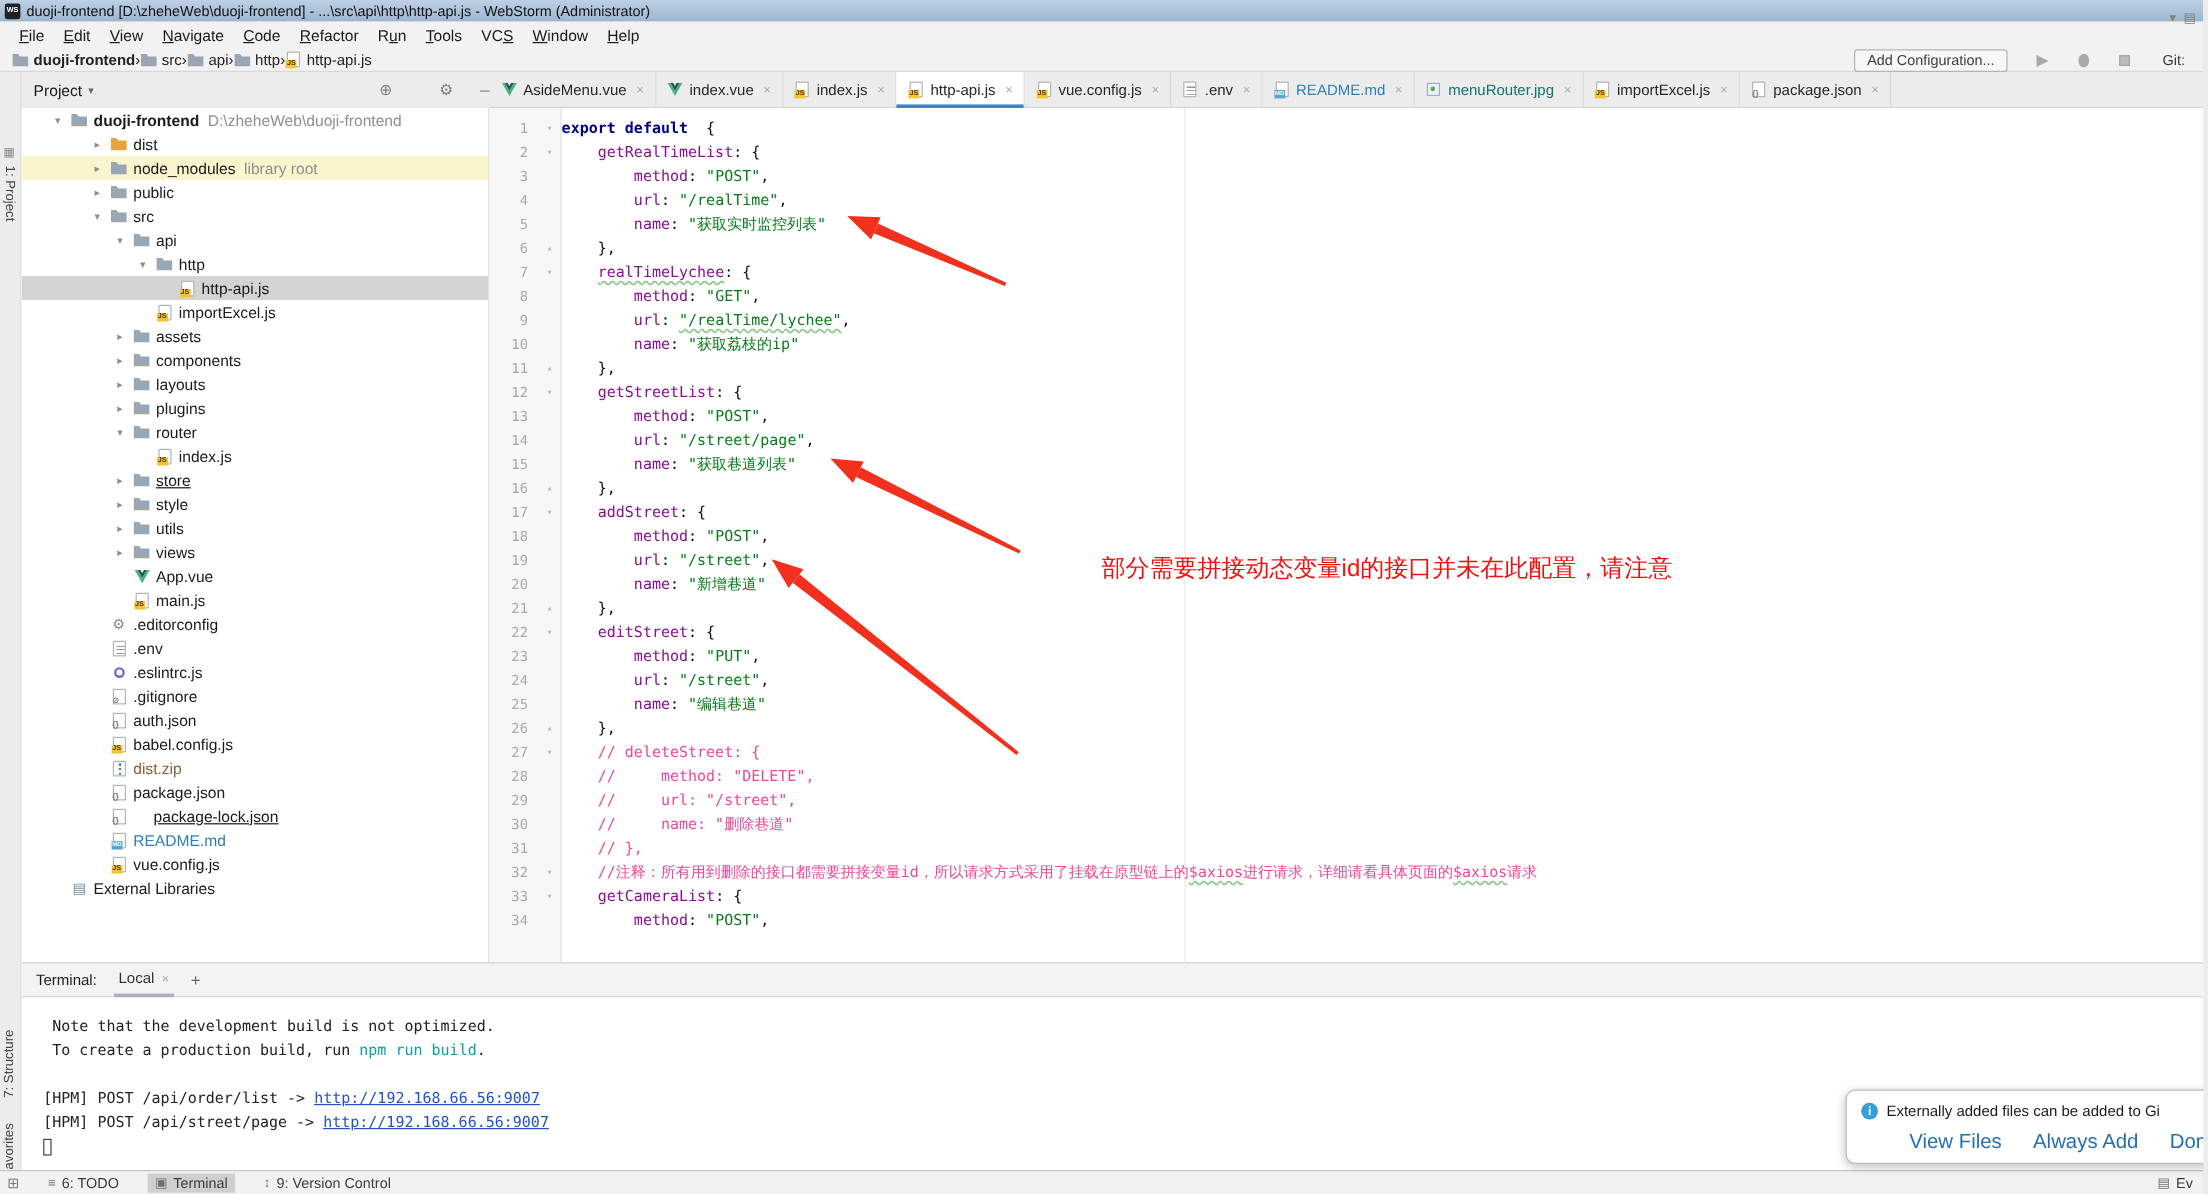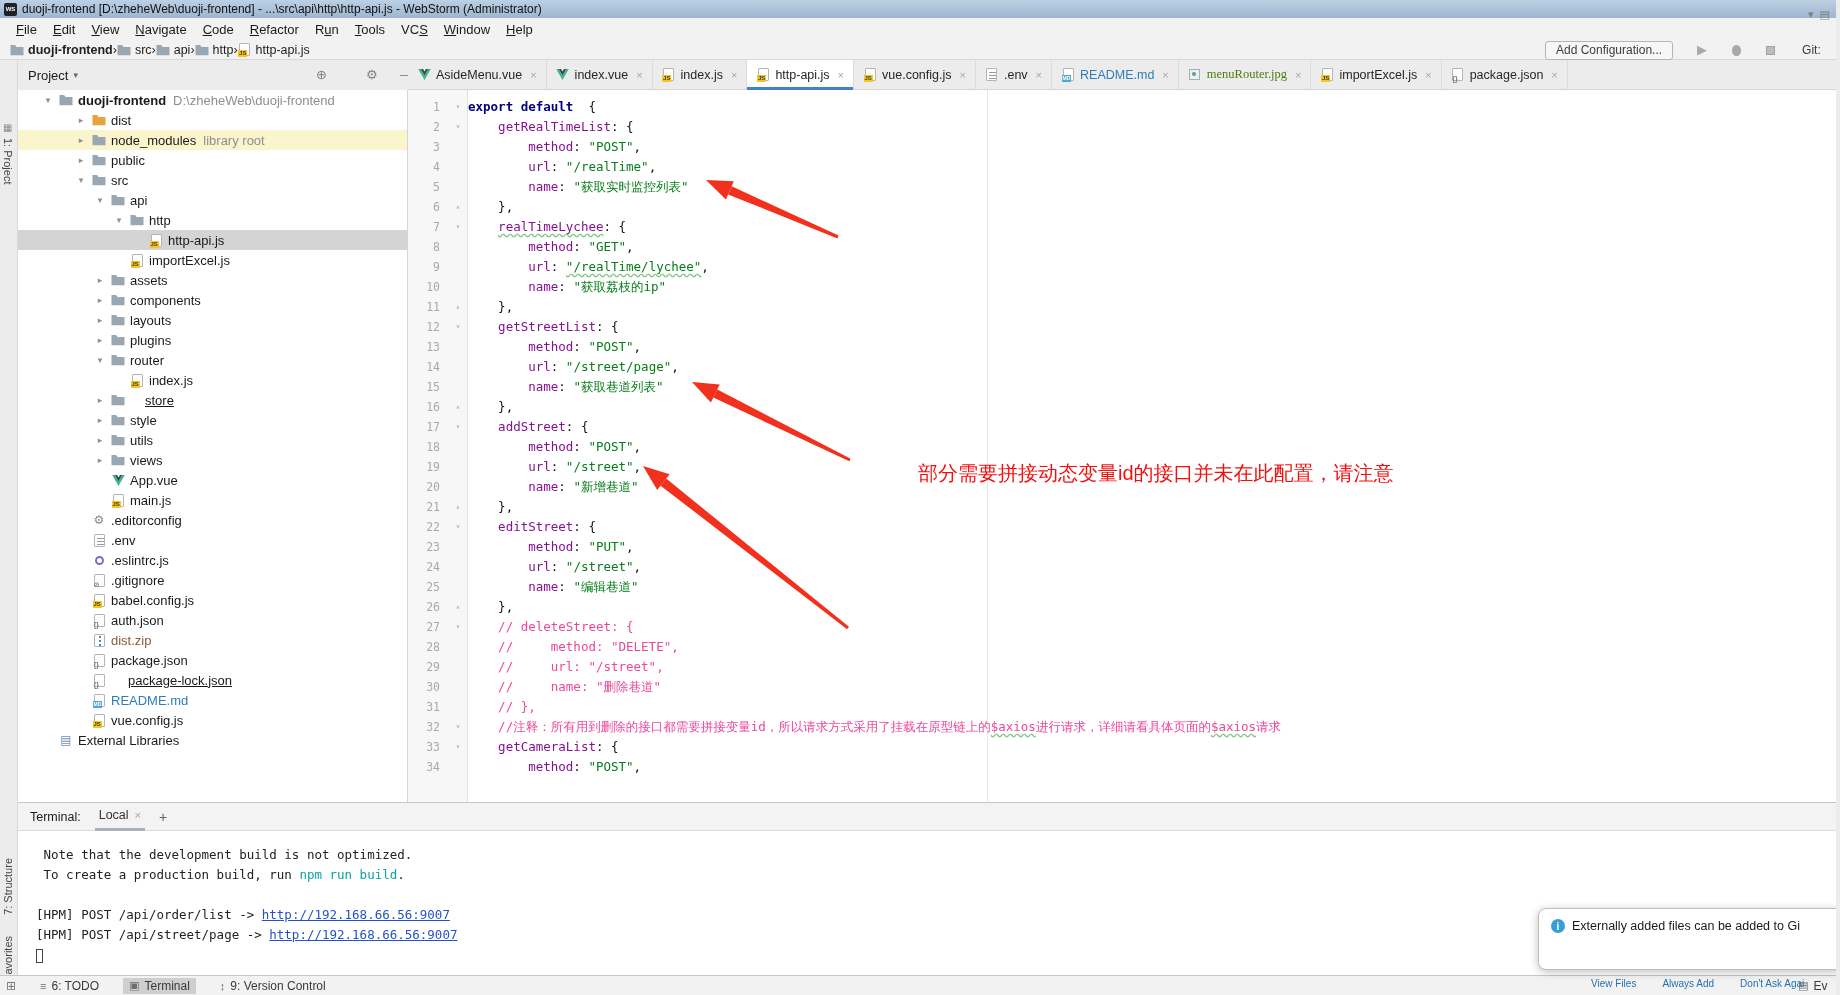--- a/index.html
+++ b/index.html
@@ -124,21 +124,21 @@
   #sb-right { position:absolute; left:1798px; display:flex; align-items:center; }
 
   
   #notif { position:absolute; left:1538px; top:908px; width:340px; height:62px; background:#fff;
     border:1px solid #BDBDBD; border-radius:8px; box-shadow:0 2px 8px rgba(0,0,0,.25); z-index:10; padding:10px 12px 0 12px; }
   #notif-row1 { display:flex; align-items:center; }
   #notif-ico { width:14px; height:14px; border-radius:50%; background:#389FD6; color:#fff; font-size:10px; font-weight:bold;
     display:flex; align-items:center; justify-content:center; margin-right:7px; flex:0 0 14px; }
   #notif-msg { font-size:12.5px; color:#1a1a1a; white-space:nowrap; }
   #notif-actions { display:flex; margin-top:9px; padding-left:40px; }
-  .notif-link { color:#2470B3; font-size:10px; margin-right:26px; white-space:nowrap;margin-top:36px; }
+  .notif-link { color:#2470B3; font-size:17px; margin-right:26px; white-space:nowrap; }
 </style>
 </head>
 <body>
 
 <div id="app">
 
   <div id="titlebar">
     <div id="ws-logo">WS</div>
     <div id="win-title">duoji-frontend [D:\zheheWeb\duoji-frontend] - ...\src\api\http\http-api.js - WebStorm (Administrator)</div>
   </div>
@@ -366,21 +366,21 @@
         </span>
         <span class="tlabel" style="margin-left: 5px;">index.js</span>
       </div>
       <div class="trow">
         <span class="tchev" style="left: 76px;">▸</span>
         <span class="ic" style="margin-left: 93px; flex: 0 0 14px;">
           <svg width="14" height="12" viewBox="0 0 14 12">
             <path d="M0.5 1 h4.6 l1.4 2 H13.5 v8.3 H0.5 z" fill="#98A7B2"></path>
           </svg>
         </span>
-        <span class="tlabel" style="margin-left: 20px; text-decoration: underline;">store</span>
+        <span class="tlabel" style="margin-left: 5px; text-decoration: underline;">store</span>
       </div>
       <div class="trow">
         <span class="tchev" style="left: 76px;">▸</span>
         <span class="ic" style="margin-left: 93px; flex: 0 0 14px;">
           <svg width="14" height="12" viewBox="0 0 14 12">
             <path d="M0.5 1 h4.6 l1.4 2 H13.5 v8.3 H0.5 z" fill="#98A7B2"></path>
           </svg>
         </span>
         <span class="tlabel" style="margin-left: 5px;">style</span>
       </div>
@@ -443,32 +443,32 @@
         <span class="ic" style="margin-left: 74px; flex: 0 0 14px;">
           <span class="pg">
             <span class="badge txt">⊘</span>
           </span>
         </span>
         <span class="tlabel" style="margin-left: 5px;">.gitignore</span>
       </div>
       <div class="trow">
         <span class="ic" style="margin-left: 74px; flex: 0 0 14px;">
           <span class="pg">
+            <span class="badge txt">{}</span>
+          </span>
+        </span>
+        <span class="tlabel" style="margin-left: 5px;">auth.json</span>
+      </div>
+      <div class="trow">
+        <span class="ic" style="margin-left: 74px; flex: 0 0 14px;">
+          <span class="pg">
             <span class="badge js">JS</span>
           </span>
         </span>
         <span class="tlabel" style="margin-left: 5px;">babel.config.js</span>
-      </div>
-      <div class="trow">
-        <span class="ic" style="margin-left: 74px; flex: 0 0 14px;">
-          <span class="pg">
-            <span class="badge txt">{}</span>
-          </span>
-        </span>
-        <span class="tlabel" style="margin-left: 5px;">auth.json</span>
       </div>
       <div class="trow">
         <span class="ic" style="margin-left: 74px; flex: 0 0 14px;">
           <span class="pg">
             <span class="zipline"></span>
           </span>
         </span>
         <span class="tlabel" style="margin-left: 5px; color: rgb(143, 91, 56);">dist.zip</span>
       </div>
       <div class="trow">
@@ -576,21 +576,21 @@
         </span>
         <span class="tab-label" style="color: rgb(46, 126, 185);">README.md</span>
         <span class="tab-x">×</span>
       </div>
       <div class="tab">
         <span class="ic">
           <span class="imgic">
             <i></i>
           </span>
         </span>
-        <span class="tab-label" style="color: #4d7c0f; font-family: Liberation Serif, serif;">menuRouter.jpg</span>
+        <span class="tab-label" style="color: #0f766e;">menuRouter.jpg</span>
         <span class="tab-x">×</span>
       </div>
       <div class="tab">
         <span class="ic">
           <span class="pg">
             <span class="badge js">JS</span>
           </span>
         </span>
         <span class="tab-label">importExcel.js</span>
         <span class="tab-x">×</span>

